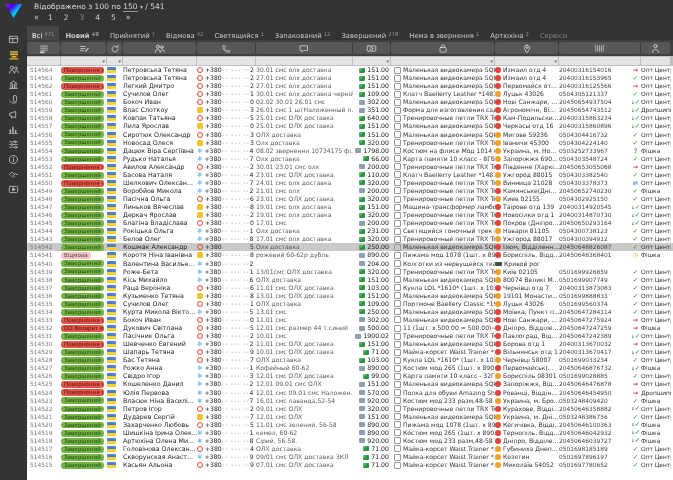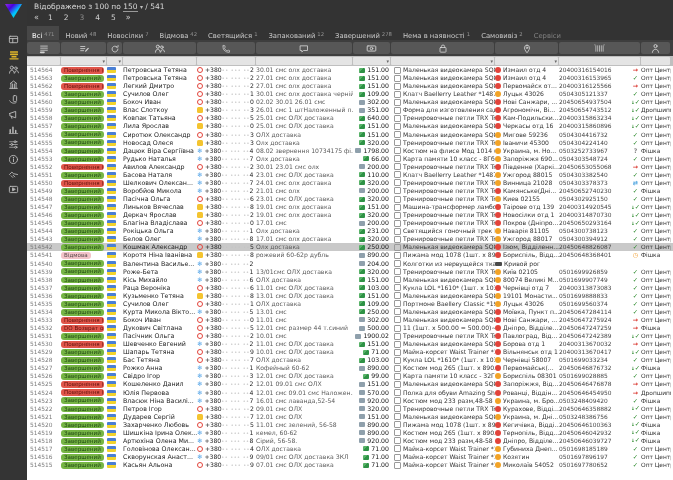--- a/index.html
+++ b/index.html
@@ -198,50 +198,50 @@
         <span class="pg">5</span>
         <span class="nav-glyph">»</span>
       </div>
   </div>
 
   <div id="tabs">
       <div class="tab active" style="border-bottom-color: rgb(194, 194, 194);">
         <span class="">Всі</span>
         <span class="cnt">471</span>
       </div>
-      <div class="tab" style="border-bottom-color: rgb(165, 210, 118);">
+      <div class="tab" style="border-bottom-color: rgb(165, 210, 118); font-weight: bold;">
         <span class="">Новий</span>
         <span class="cnt">48</span>
       </div>
       <div class="tab" style="border-bottom-color: rgb(165, 210, 118);">
-        <span class="">Новосілки</span>
+        <span class="">Прийнятий</span>
         <span class="cnt">7</span>
       </div>
       <div class="tab" style="border-bottom-color: rgb(240, 160, 166);">
         <span class="">Відмова</span>
         <span class="cnt">42</span>
       </div>
       <div class="tab" style="border-bottom-color: rgb(245, 231, 147);">
         <span class="">Светящийся</span>
         <span class="cnt">1</span>
       </div>
       <div class="tab" style="border-bottom-color: rgb(245, 231, 147);">
         <span class="">Запакований</span>
         <span class="cnt">12</span>
       </div>
       <div class="tab" style="border-bottom-color: rgb(124, 179, 66);">
         <span class="">Завершений</span>
         <span class="cnt">278</span>
       </div>
       <div class="tab" style="border-bottom-color: rgb(84, 208, 224);">
-        <span class="">Нема в наявності</span>
+        <span class="">Нема в звернення</span>
         <span class="cnt">1</span>
       </div>
       <div class="tab" style="border-bottom-color: rgb(157, 195, 232);">
-        <span class="">Самовивіз</span>
+        <span class="">Артюхіна</span>
         <span class="cnt">2</span>
       </div>
       <div class="tab dim" style="border-bottom-color: rgb(240, 226, 160);">
         <span class="">Сервіси</span>
       </div>
     </div>
   <div id="colhead">
       <div class="hcell" style="width: 33px;">
         <span><svg width="10" height="10" viewBox="0 0 12 12" fill="none" stroke="#d2d2d2" stroke-width="1" stroke-linecap="round">
             <path d="M2 2.5h8M2 5h8M2 7.5h8"></path>

